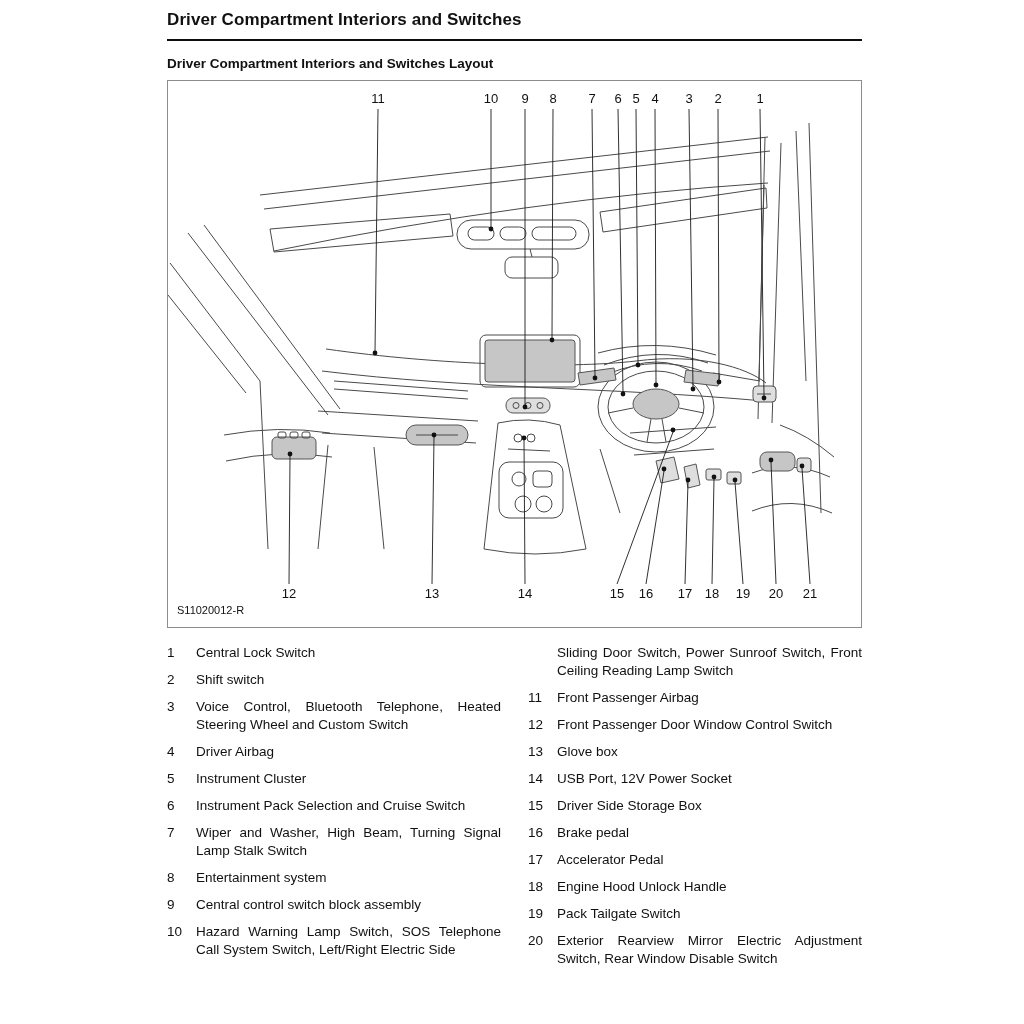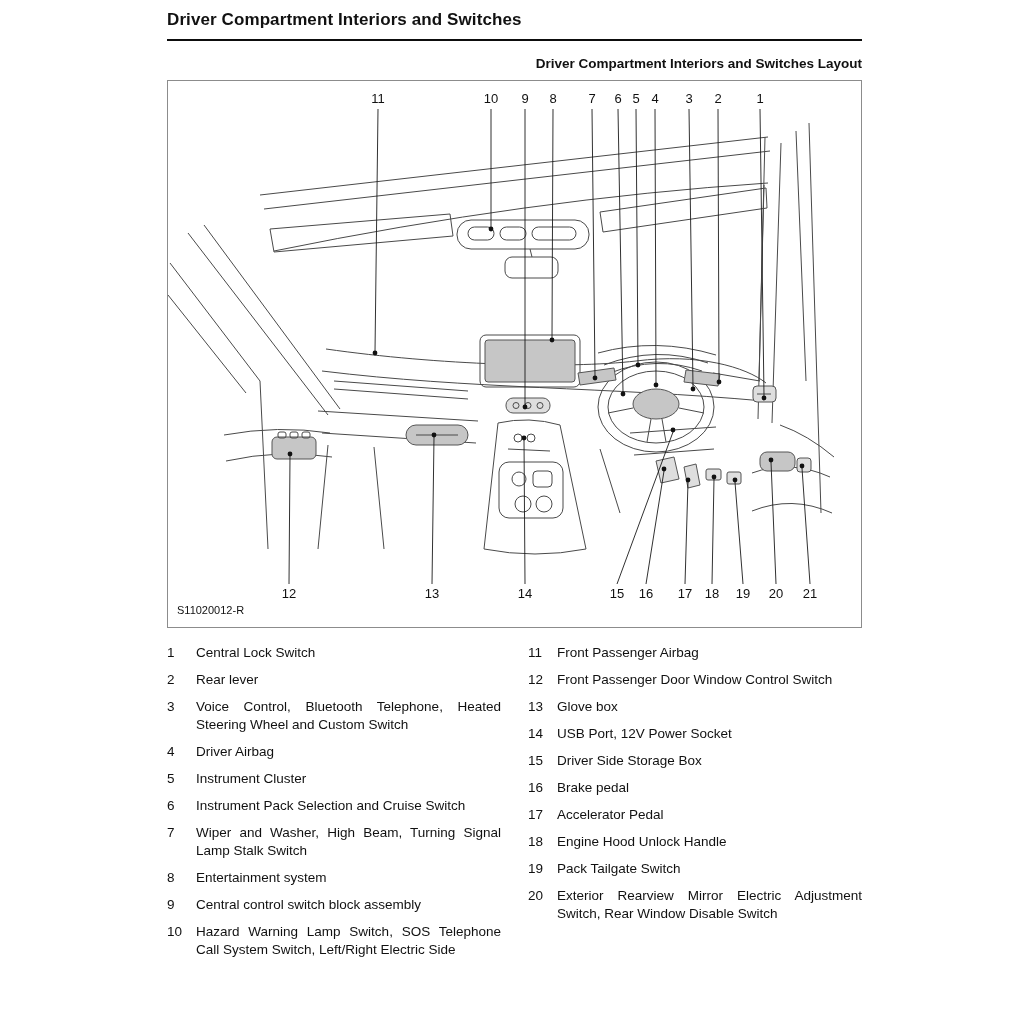--- a/index.html
+++ b/index.html
@@ -7,21 +7,21 @@
     width:1024px; height:1024px; overflow:hidden; background:#ffffff;
     font-family:"Liberation Sans", sans-serif; color:#111;
   }
   .page { position:relative; width:1024px; height:1024px;padding-left:16px; }
   .content { position:absolute; left:167px; top:0; width:695px; }
 
   h1.doc-title { font-size:17px; font-weight:bold; margin:10px 0 9px 0; letter-spacing:0.1px; }
   .rule-thick { height:2px; background:#0d0d0d; width:695px; }
   h2.section { font-size:15px; font-weight:bold; margin:20px 0 0 0; padding-bottom:4px;
                border-bottom:2px solid #0d0d0d; width:318px; letter-spacing:0.2px; }
-  .fig-title { font-size:13.5px; font-weight:bold; text-align:right; margin:15px 0 9px 0; }
+  .fig-title { font-size:13.5px; font-weight:bold; text-align:left; margin:15px 0 9px 0; }
 
   .figure { position:relative; width:693px; height:546px; border:1px solid #8c8c8c; background:#fff; }
   svg.art { position:absolute; left:0; top:0; }
   .ln   { stroke:#4a4a4a; stroke-width:1; fill:none; }
   .g    { fill:#c6c6c6; stroke:#555; stroke-width:1; }
   .g2   { fill:#dedede; stroke:#555; stroke-width:1; }
   .lead { stroke:#1a1a1a; stroke-width:0.9; fill:none; }
   .dot  { fill:#111; stroke:none; }
 
   .co { position:absolute; transform:translateX(-50%); font-size:13px; line-height:16px; }
@@ -220,21 +220,21 @@
     </div>
 
     <div class="legend">
       <div class="col">
         <div class="item">
             <span class="n">1</span>
             <span class="t">Central Lock Switch</span>
           </div>
         <div class="item">
             <span class="n">2</span>
-            <span class="t">Rear lever</span>
+            <span class="t">Shift switch</span>
           </div>
         <div class="item">
             <span class="n">3</span>
             <span class="t">Voice Control, Bluetooth Telephone, Heated Steering Wheel and Custom Switch</span>
           </div>
         <div class="item">
             <span class="n">4</span>
             <span class="t">Driver Airbag</span>
           </div>
         <div class="item">
@@ -257,20 +257,24 @@
             <span class="n">9</span>
             <span class="t">Central control switch block assembly</span>
           </div>
         <div class="item">
             <span class="n">10</span>
             <span class="t">Hazard Warning Lamp Switch, SOS Telephone Call System Switch, Left/Right Electric Side</span>
           </div>
       </div>
       <div class="col">
         <div class="item">
+            <span class="n"></span>
+            <span class="t">Sliding Door Switch, Power Sunroof Switch, Front Ceiling Reading Lamp Switch</span>
+          </div>
+        <div class="item">
             <span class="n">11</span>
             <span class="t">Front Passenger Airbag</span>
           </div>
         <div class="item">
             <span class="n">12</span>
             <span class="t">Front Passenger Door Window Control Switch</span>
           </div>
         <div class="item">
             <span class="n">13</span>
             <span class="t">Glove box</span>

